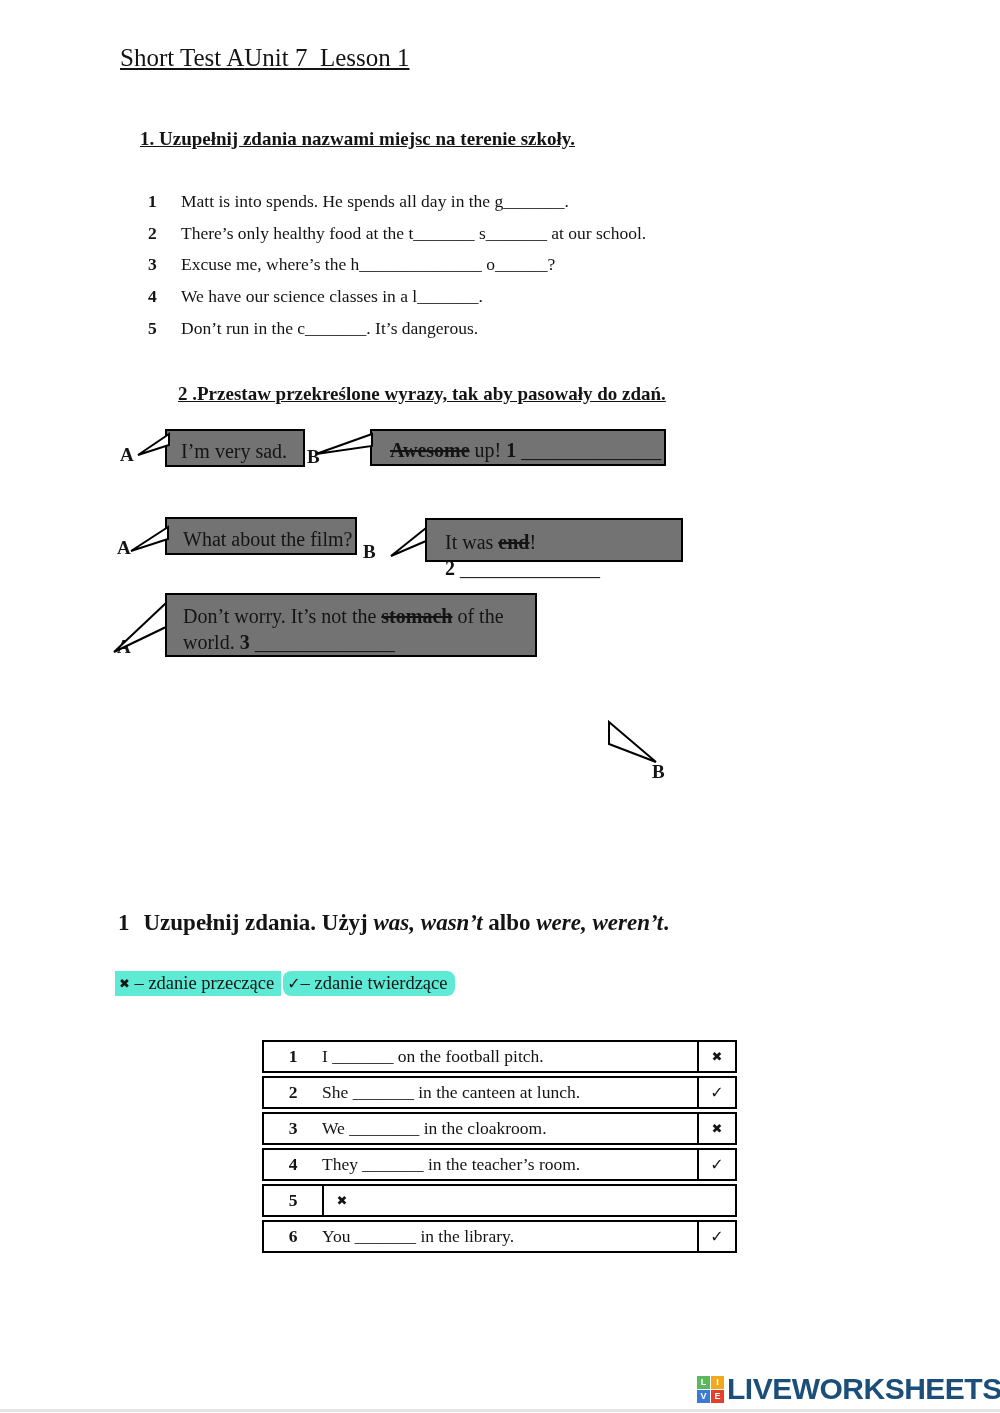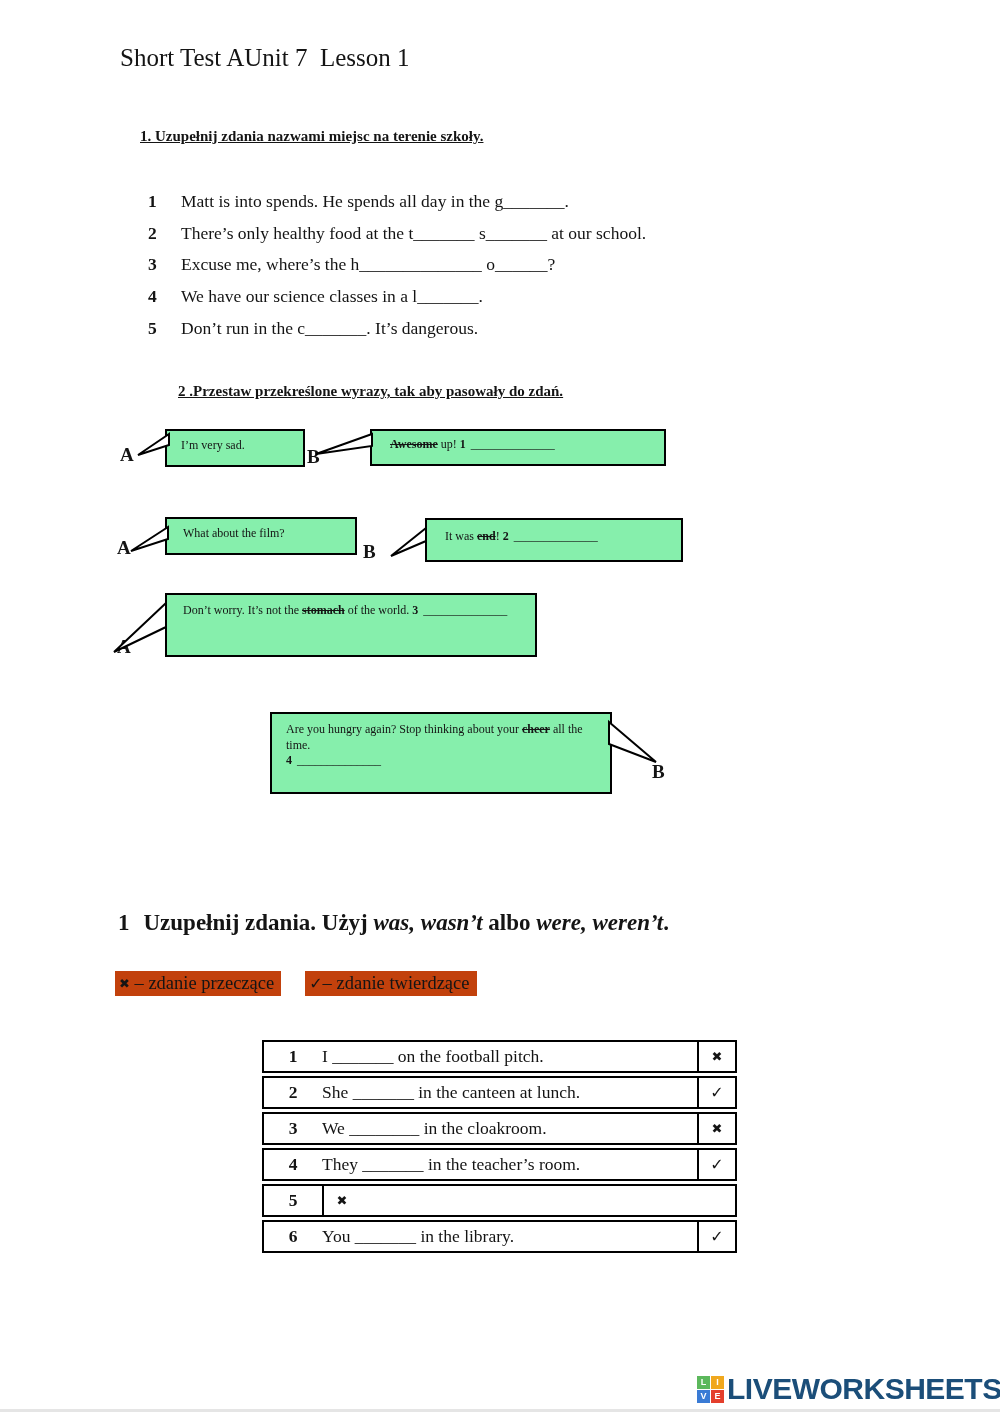--- a/index.html
+++ b/index.html
@@ -2,51 +2,51 @@
 <html><head>
 <meta charset="utf-8">
 <style>
   html,body{margin:0;padding:0;background:#ffffff;}
   .page{
     position:relative;width:1000px;height:1413px;background:#fff;
     font-family:"Liberation Serif", serif;color:#141414;overflow:hidden;
   }
   
   .doc-header{position:absolute;left:120px;top:44px;font-size:25px;}
-  .doc-header span{white-space:pre;}
+  .doc-header span{white-space:pre;text-decoration:underline;}
   .doc-header .right{}
   
-  .sec-heading{position:absolute;font-size:15px;font-weight:bold;text-decoration:underline;}
+  .sec-heading{position:absolute;font-size:19px;font-weight:bold;text-decoration:underline;}
   .s1h{left:140px;top:128px;}
   .s2h{left:178px;top:383px;}
   
   .q-row{position:absolute;left:148px;font-size:17.5px;}
   .q-num{display:inline-block;width:33px;font-weight:bold;}
   
-  .bubble{position:absolute;border:2px solid #000;background:#86efac;font-size:12px;line-height:1.3;box-sizing:border-box;}
+  .bubble{position:absolute;border:2px solid #000;background:#737373;font-size:20px;line-height:1.3;box-sizing:border-box;}
   .b-a1{left:165px;top:429px;width:140px;height:38px;padding:7px 0 0 14px;}
   .b-b1{left:370px;top:429px;width:296px;height:37px;padding:6px 0 15px 18px;}
   .b-a2{left:165px;top:517px;width:192px;height:38px;padding:7px 0 0 16px;}
   .b-b2{left:425px;top:518px;width:258px;height:44px;padding:9px 0 0 18px;}
   .b-a3{left:165px;top:593px;width:372px;height:64px;padding:8px 14px 0 16px;}
   .b-b4{left:270px;top:712px;width:342px;height:82px;padding:8px 14px 0 14px;}
   .struck{font-weight:bold;text-decoration:line-through;}
   .bnum{font-weight:bold;margin-right:5px;}
   .speaker{position:absolute;font-size:19px;font-weight:bold;}
   .lbl-a1{left:120px;top:444px;} .lbl-b1{left:307px;top:446px;}
   .lbl-a2{left:117px;top:537px;} .lbl-b2{left:363px;top:541px;}
   .lbl-a3{left:117px;top:636px;} .lbl-b4{left:652px;top:761px;}
   .tail{position:absolute;}
   
   .s3-heading{position:absolute;left:118px;top:910px;font-size:23px;font-weight:bold;}
   .s3-heading .h-num{margin-right:14px;}
   .s3-heading i{font-style:italic;}
   .legend{position:absolute;left:115px;top:973px;font-size:18.5px;}
-  .legend .chunk{background:#c2410c;padding:2px 7px 3px 4px;}
-  .legend .chunk + .chunk{margin-left:24px;}
+  .legend .chunk{background:#5eead4;padding:2px 7px 3px 4px;}
+  .legend .chunk + .chunk{margin-left:2px;border-radius:8px;}
   .legend .sym-x{font-family:"DejaVu Sans",sans-serif;font-size:13px;font-weight:bold;vertical-align:1px;}
   .legend .sym-ok{font-family:"DejaVu Sans",sans-serif;font-size:16px;}
   
   .wtable{position:absolute;left:262px;top:1040px;width:475px;}
   .t-row{display:flex;align-items:center;border:2px solid #000;height:29px;margin-bottom:3px;background:#fff;box-sizing:content-box;}
   .t-num{width:58px;text-align:center;font-weight:bold;font-size:17.5px;}
   .t-text{flex:1;font-size:17.5px;}
   .t-mark{width:36px;align-self:stretch;display:flex;align-items:center;justify-content:center;
           border-left:2px solid #000;font-family:"DejaVu Sans",sans-serif;font-size:13px;font-weight:bold;}
   .t-mark.ok{font-size:16px;font-weight:normal;}
@@ -121,24 +121,20 @@
 
   <span class="speaker lbl-a3">A</span>
   <div class="bubble b-a3">
     <span>Don’t worry. It’s not the </span><span class="struck">stomach</span><span> of the world.</span>
     <span class="bnum">3</span><span>______________</span>
   </div>
   <svg class="tail" style="left:110px;top:597px" width="58" height="60">
     <polygon points="56,6 4,55 56,30" fill="#fff" stroke="#000" stroke-width="2"></polygon>
   </svg>
 
-  <div class="bubble b-b4">
-    <span>Are you hungry again? Stop thinking about your </span><span class="struck">cheer</span><span> all the time.</span><br>
-    <span class="bnum">4</span><span>______________</span>
-  </div>
   <svg class="tail" style="left:606px;top:716px" width="54" height="52">
     <polygon points="3,6 50,46 3,28" fill="#fff" stroke="#000" stroke-width="2"></polygon>
   </svg>
   <span class="speaker lbl-b4">B</span>
 
   <div class="s3-heading">
     <span class="h-num">1</span><span>Uzupełnij zdania. Użyj </span><i>was, wasn’t</i><span> albo </span><i>were, weren’t</i><span>.</span>
   </div>
 
   <div class="legend">

